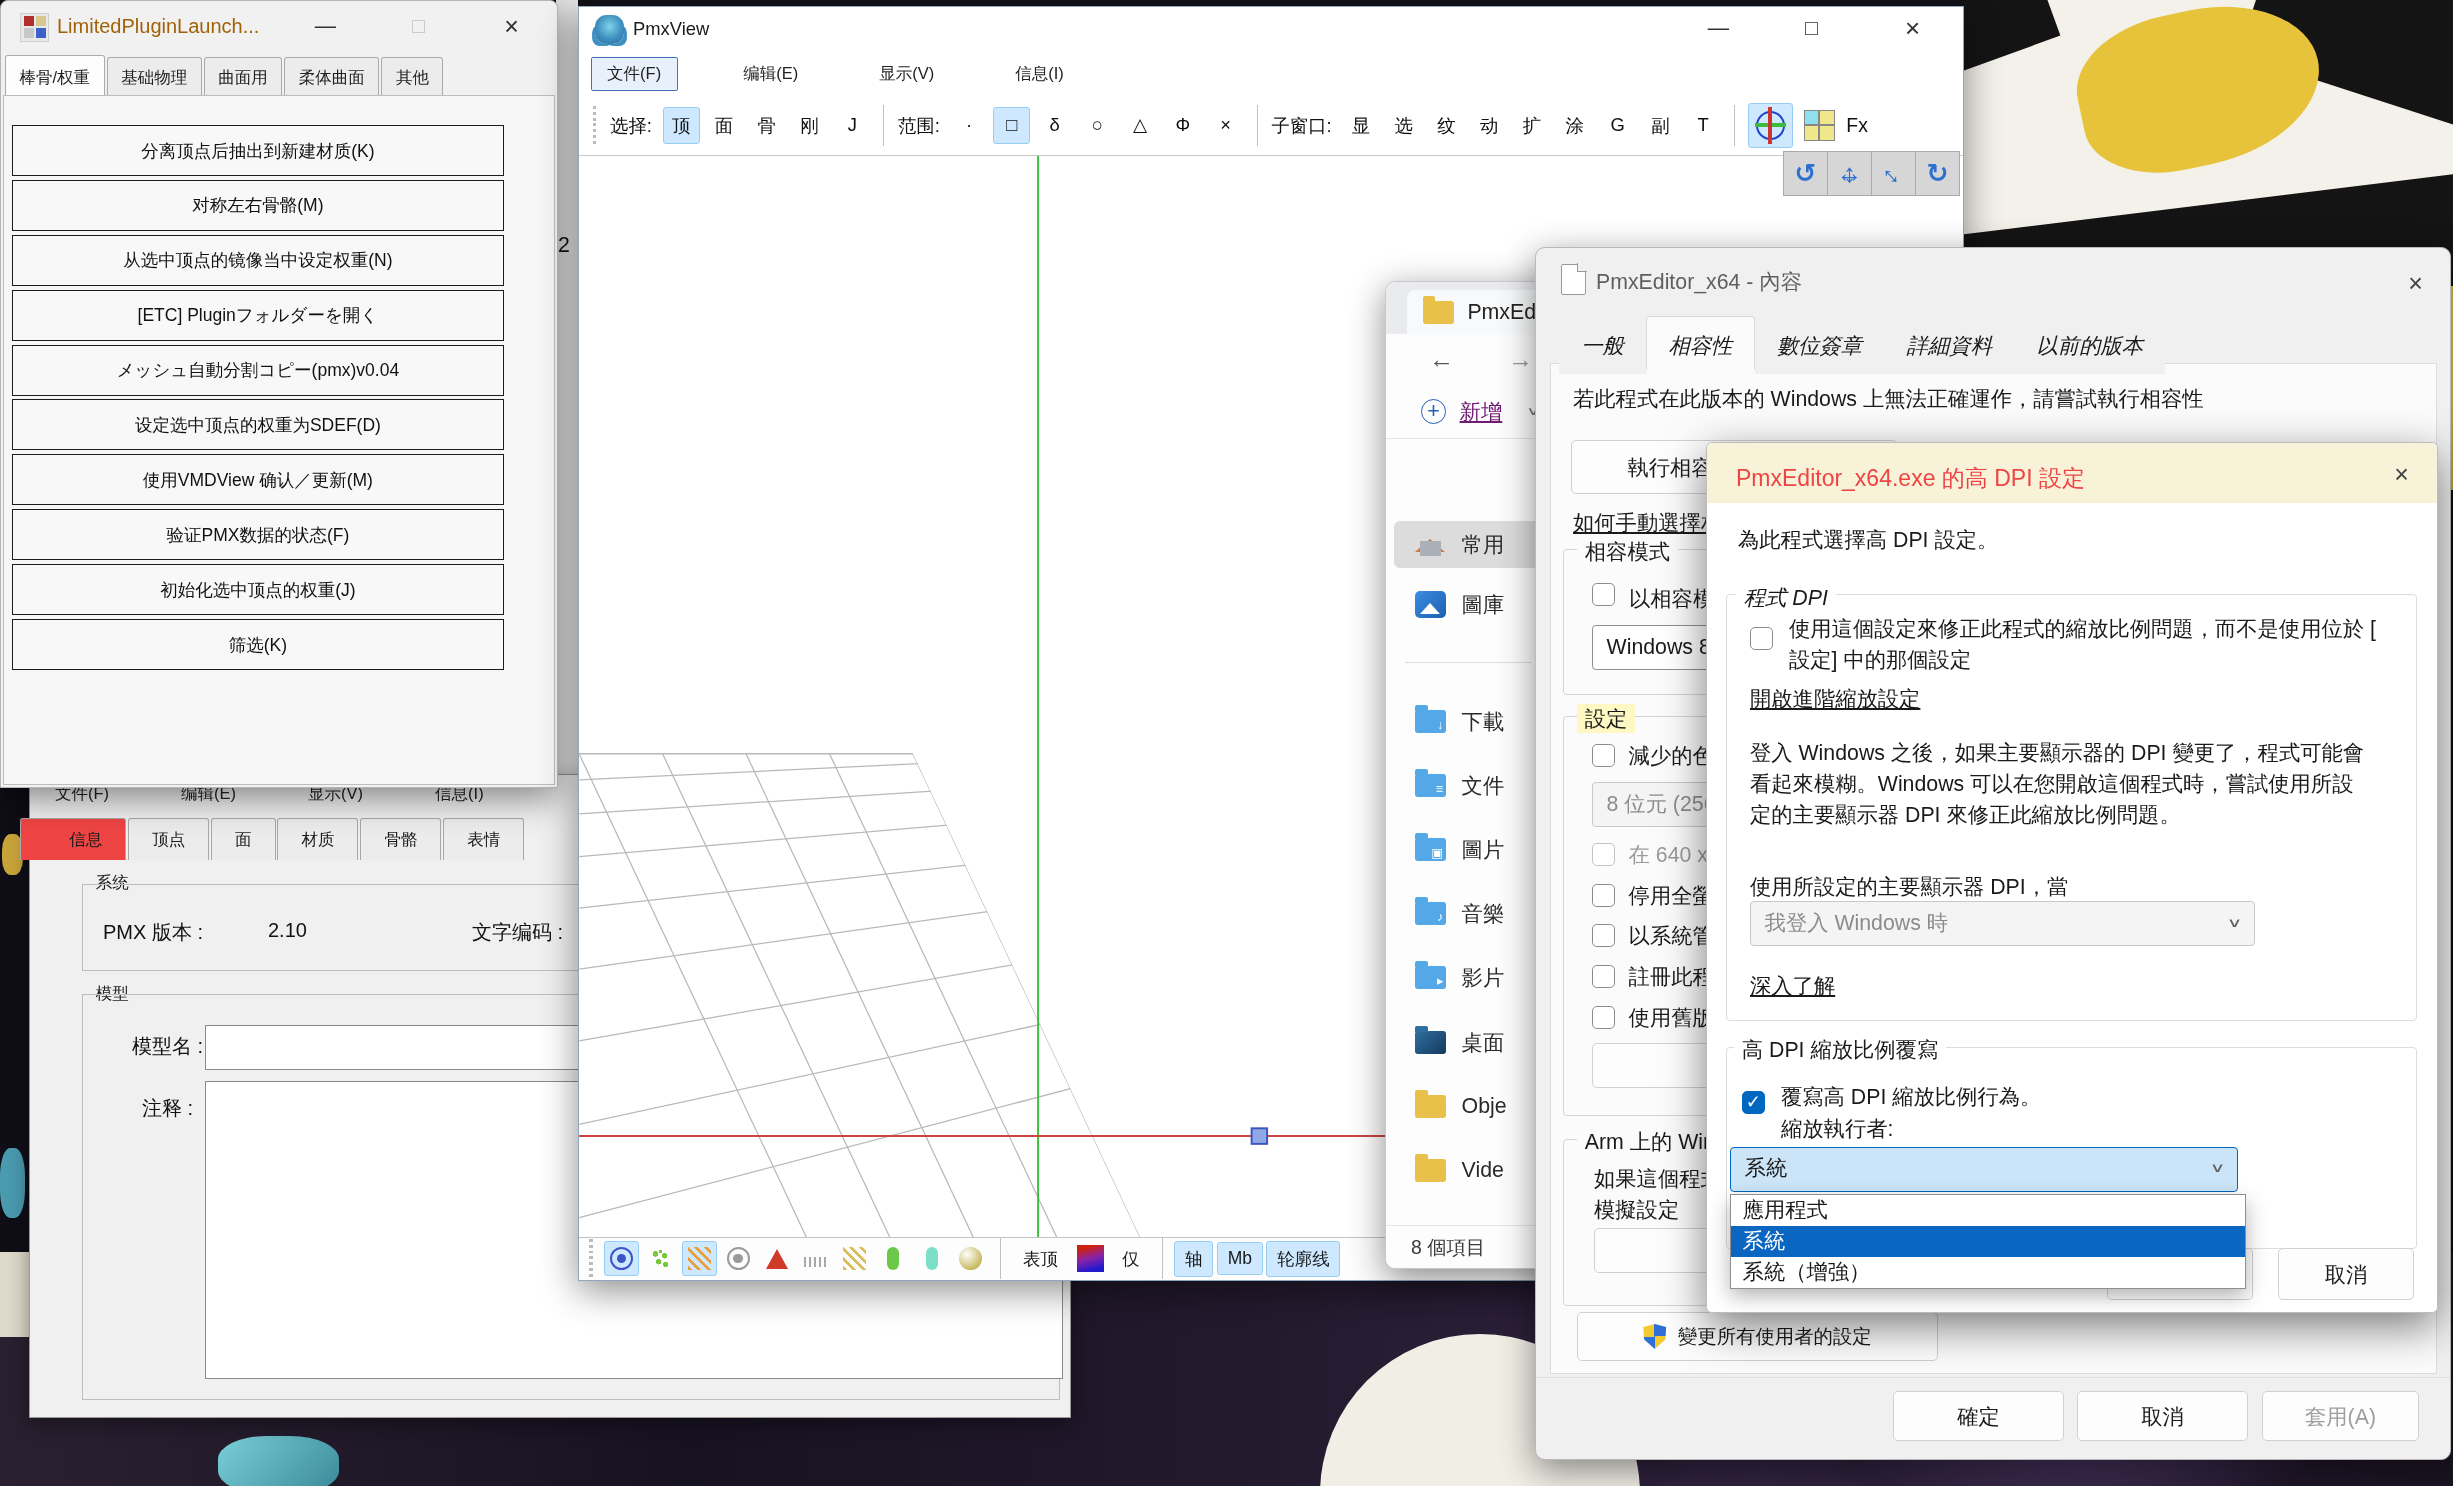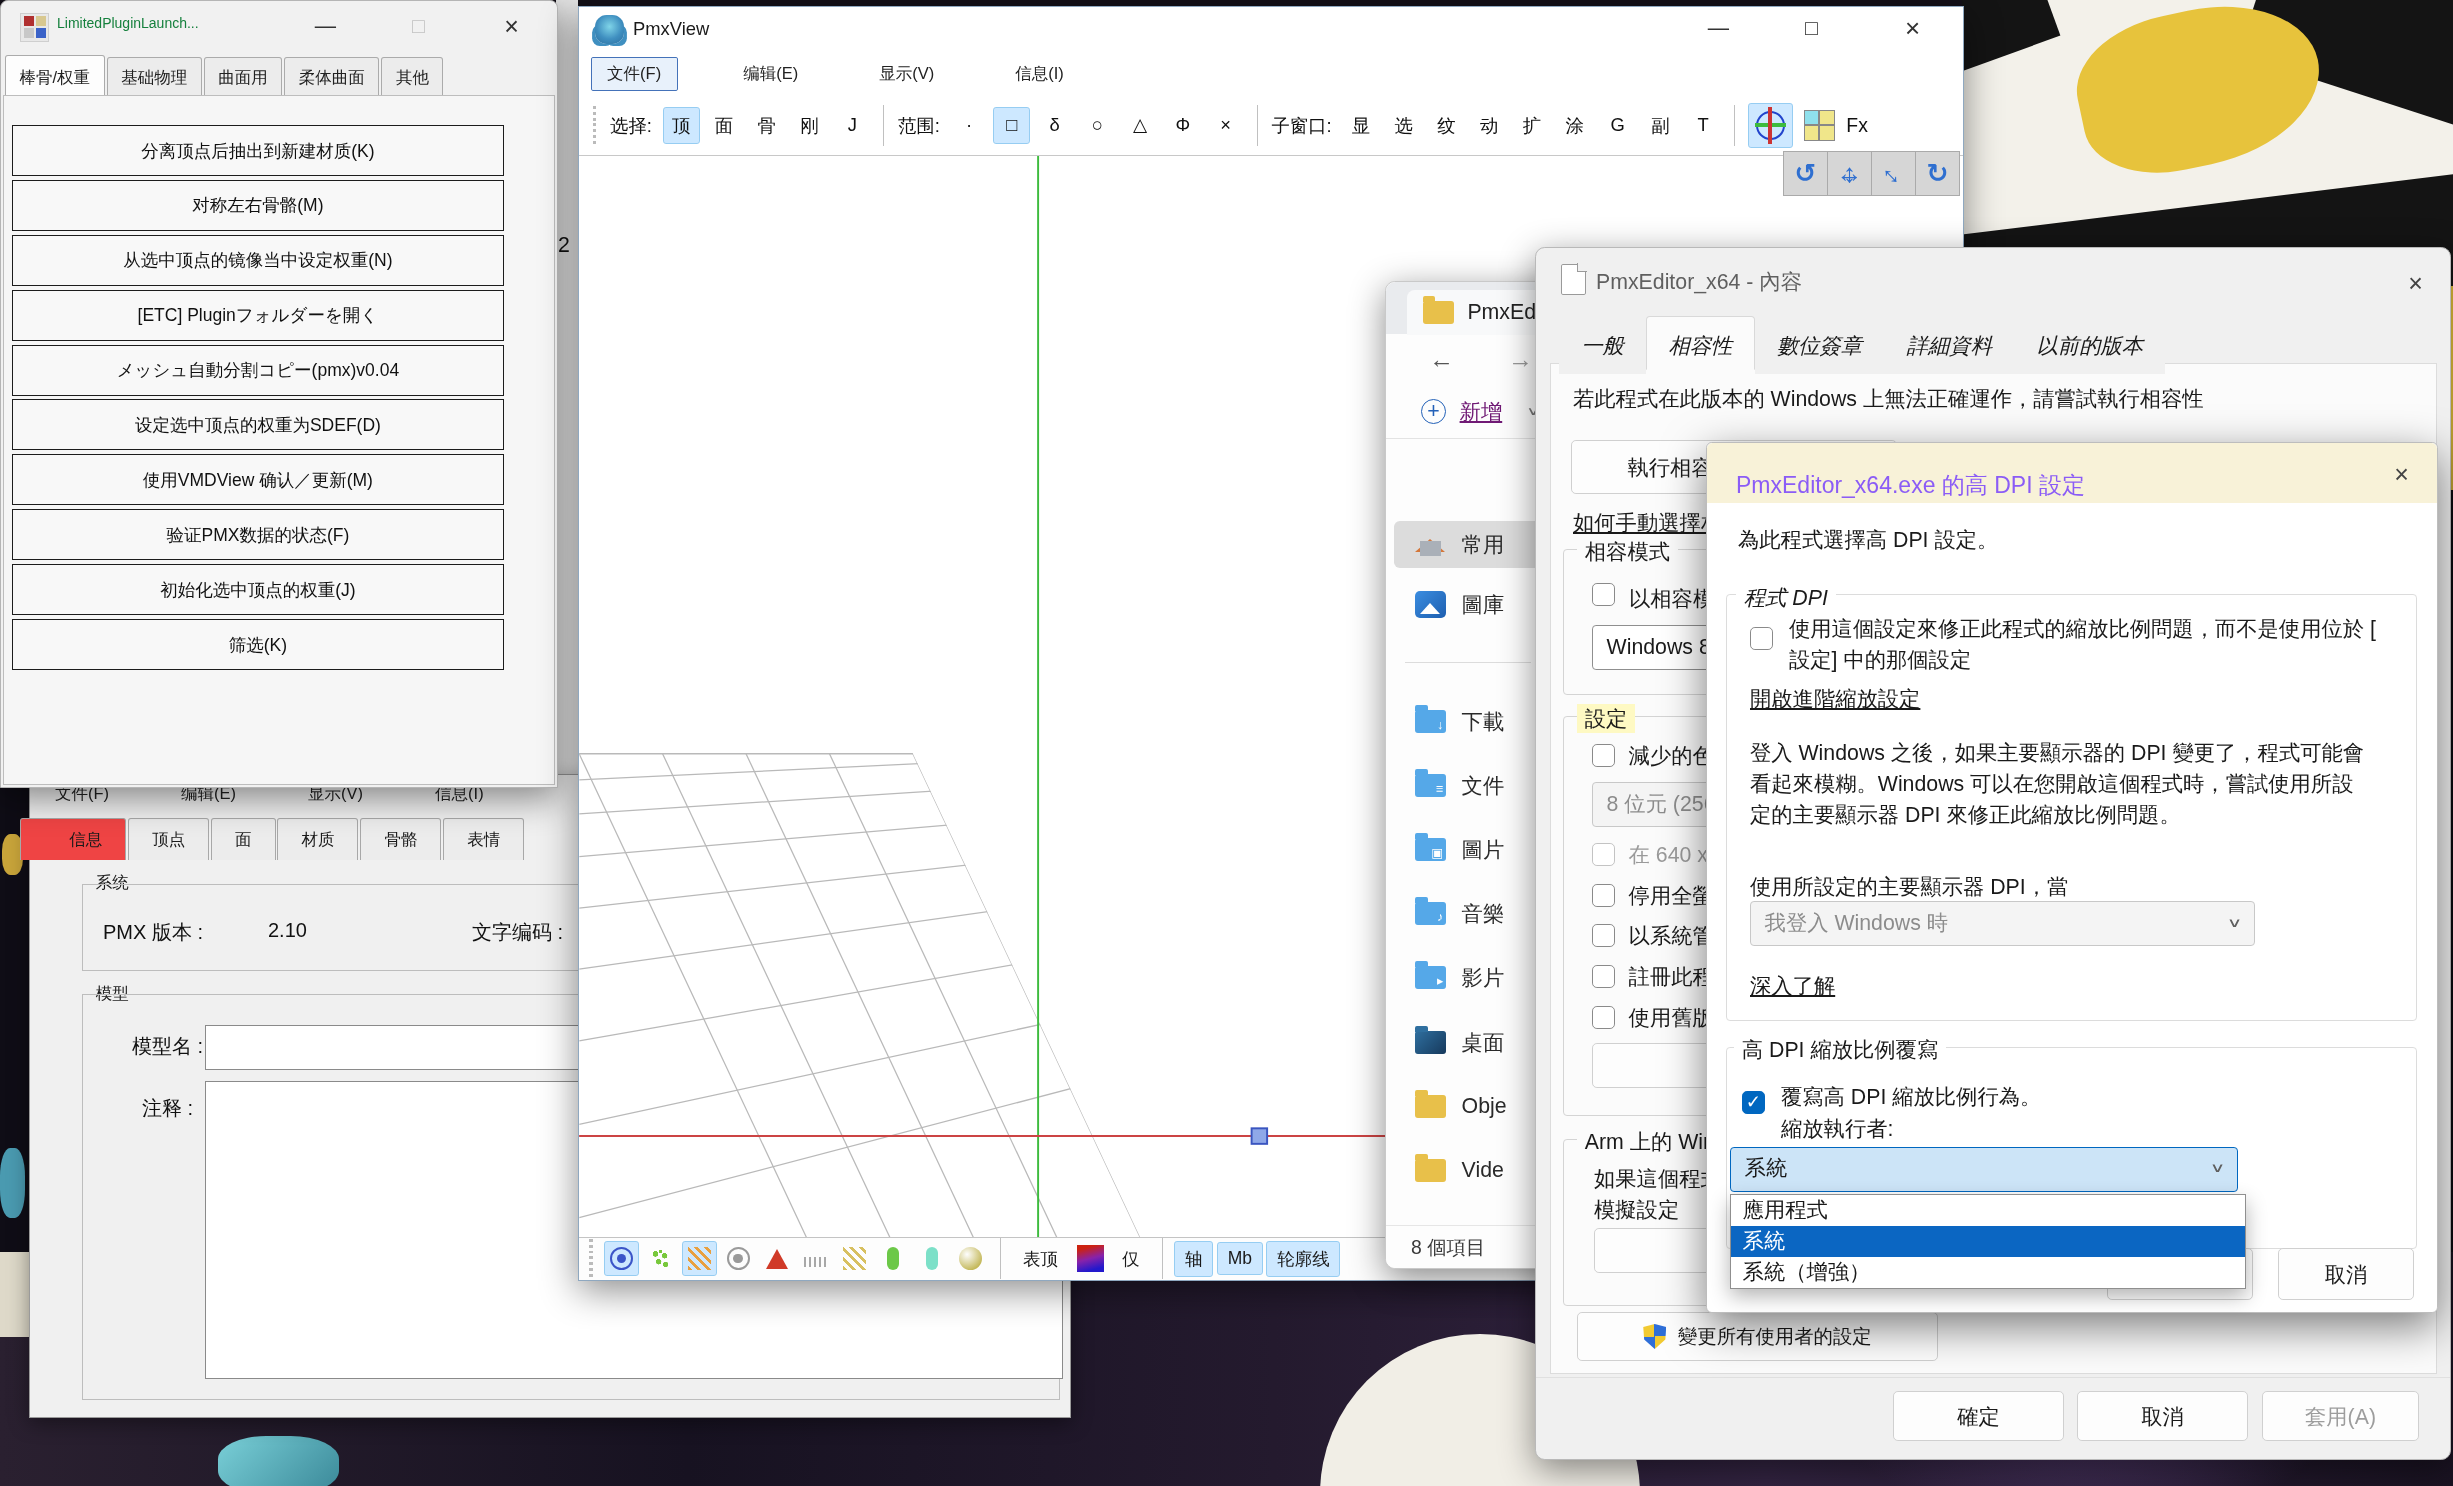--- a/index.html
+++ b/index.html
@@ -34,21 +34,21 @@
   .combo.dis{background:#f4f4f4;color:#8c8c8c;border-color:#c8c8c8;}
   .combo.sel{background:#cce4f7;border:1.9px solid #0067c0;line-height:41px;}
   .w11btn{position:absolute;background:#fdfdfd;border:1px solid #d0d0d0;border-radius:4.9px;box-sizing:border-box;
     font-size:21.3px;display:flex;align-items:center;justify-content:center;overflow:hidden;white-space:nowrap;color:#1a1a1a;}
   .w11btn.dis{color:#9d9d9d;}
   .grp{position:absolute;border:1px solid #d4d4d4;border-radius:3.9px;box-sizing:border-box;}
   .grplab{position:absolute;font-size:21.3px;padding:0 7.8px;white-space:nowrap;}
   .xbtn{position:absolute;font-size:25px;color:#444;width:43px;height:39px;text-align:center;line-height:39px;}
   
   #win-plugin{left:0;top:0;width:556px;height:786px;background:#f1f1f1;border:1px solid #b5b5b5;border-radius:7.8px 7.8px 0 0;z-index:3;}
-  #plugin-title{position:absolute;left:56px;top:13.6px;font-size:14px;color:#15803d;}
+  #plugin-title{position:absolute;left:56px;top:13.6px;font-size:20px;color:#a16207;}
   #plugin-icon{position:absolute;left:19.4px;top:11.6px;width:29px;height:29px;background:#e8e8e8;border:1px solid #cfcfcf;
     display:grid;grid-template-columns:1fr 1fr;grid-template-rows:1fr 1fr;gap:1.9px;padding:2.9px;box-sizing:border-box;}
   #plugin-icon i{display:block;}
   .winctl{position:absolute;top:5.8px;width:43px;height:39px;text-align:center;line-height:39px;font-size:21.3px;color:#333;}
   #plugin-tabs{position:absolute;left:3.9px;top:56px;display:flex;}
   .wtab{font-size:16.5px;padding:8.7px 13.6px;background:#ececec;border:1px solid #ababab;border-bottom:none;border-radius:2.9px 2.9px 0 0;margin-right:1.9px;color:#222;}
   .wtab.active{background:#fdfdfd;padding-top:10.7px;margin-top:-1.9px;}
   #plugin-body{position:absolute;left:1.9px;top:94px;right:1.9px;bottom:1.9px;background:#f6f6f6;border:1px solid #bdbdbd;}
   #plugin-btns{position:absolute;left:7.8px;top:29px;right:50px;}
   .pbtn{height:49px;border:1.9px solid #1c1c1c;background:#f8f8f8;margin-bottom:3.9px;
@@ -145,21 +145,21 @@
   #pr-panel{position:absolute;left:13.6px;top:115px;width:885px;height:1009px;background:#fbfbfb;border:1px solid #dcdcdc;}
   .prtxt{position:absolute;font-size:21.3px;color:#1a1a1a;white-space:nowrap;}
   #pr-footer{position:absolute;left:0;top:1129px;width:100%;height:1px;background:#e0e0e0;}
   #pr-shield{position:absolute;left:41px;top:1064px;width:361px;height:49px;}
   #pr-shield .sh{width:23px;height:25px;margin-right:11.6px;flex:none;
     background:conic-gradient(from 0deg,#2f6fd8 0 25%,#f2ca32 0 50%,#2f6fd8 0 75%,#f2ca32 0);
     clip-path:polygon(50% 0,100% 12%,96% 62%,50% 100%,4% 62%,0 12%);}
   
   #win-dpi{left:1706px;top:442px;width:730px;height:869px;background:#fff;border:1px solid #bdbdbd;border-radius:5.8px;z-index:7;box-shadow:0 13.6px 43px rgba(0,0,0,.5);}
   #dpi-titlebar{position:absolute;left:0;top:0;width:100%;height:60px;background:#f8f2d8;border-radius:5.8px 5.8px 0 0;}
-  #dpi-title{position:absolute;left:29px;top:27px;font-size:23px;color:#8b5cf6;white-space:nowrap;text-align:center;}
+  #dpi-title{position:absolute;left:29px;top:20px;font-size:23px;color:#ef4444;white-space:nowrap;text-align:center;}
   .dtxt{position:absolute;font-size:21.3px;color:#1a1a1a;white-space:nowrap;}
   #dpi-dd{position:absolute;left:23px;top:751px;width:514px;background:#fff;border:1px solid #8f8f8f;z-index:3;box-shadow:0 7.8px 19.4px rgba(0,0,0,.3);}
   .ddopt{height:31px;line-height:31px;font-size:21.3px;padding:0 11.6px;white-space:nowrap;overflow:hidden;}
   .ddopt.selected{background:#0b66c2;color:#fff;}
 </style>
 </head>
 <body>
 
 <div id="stage">
 

